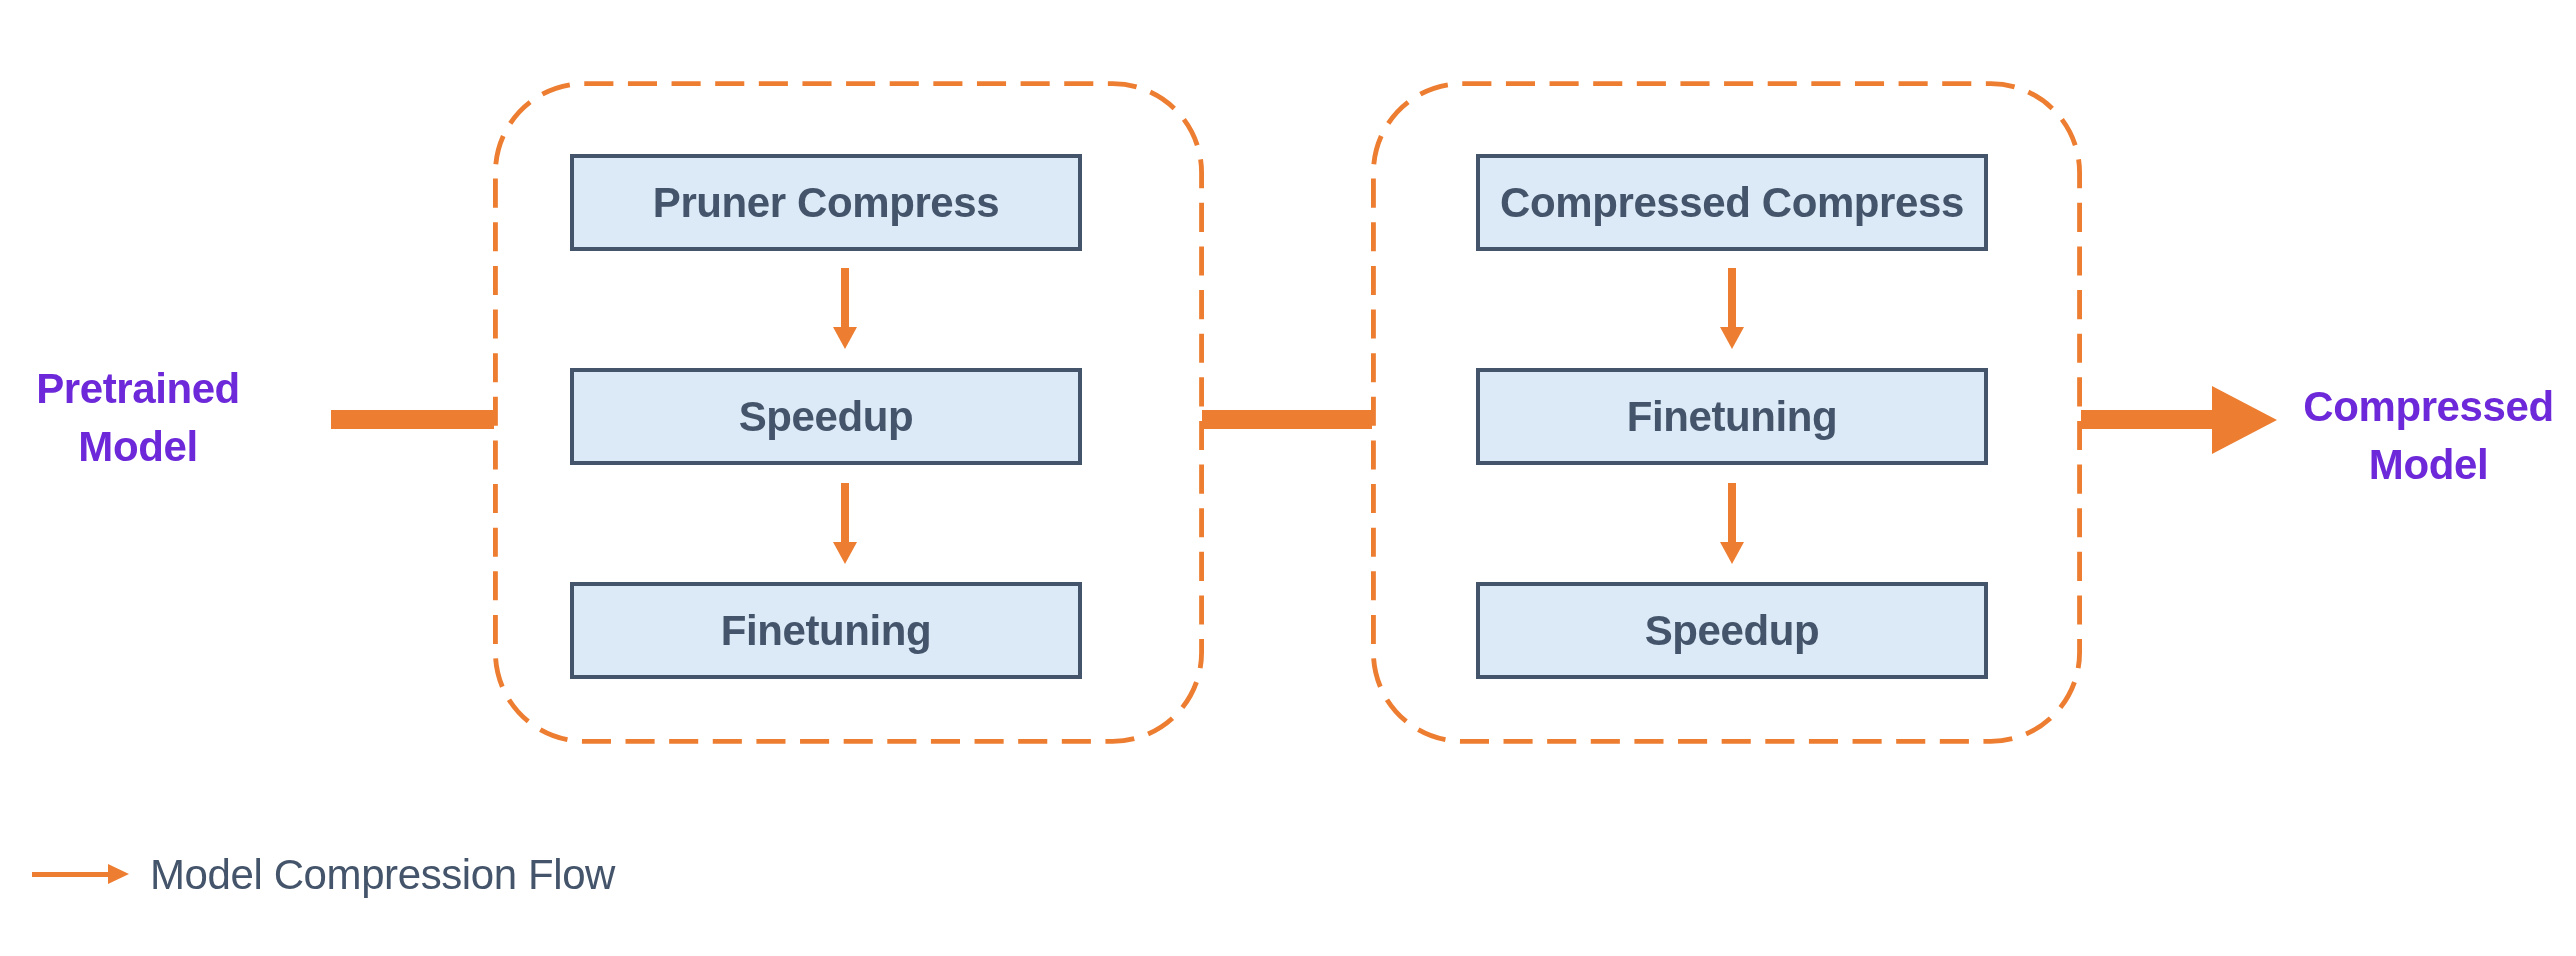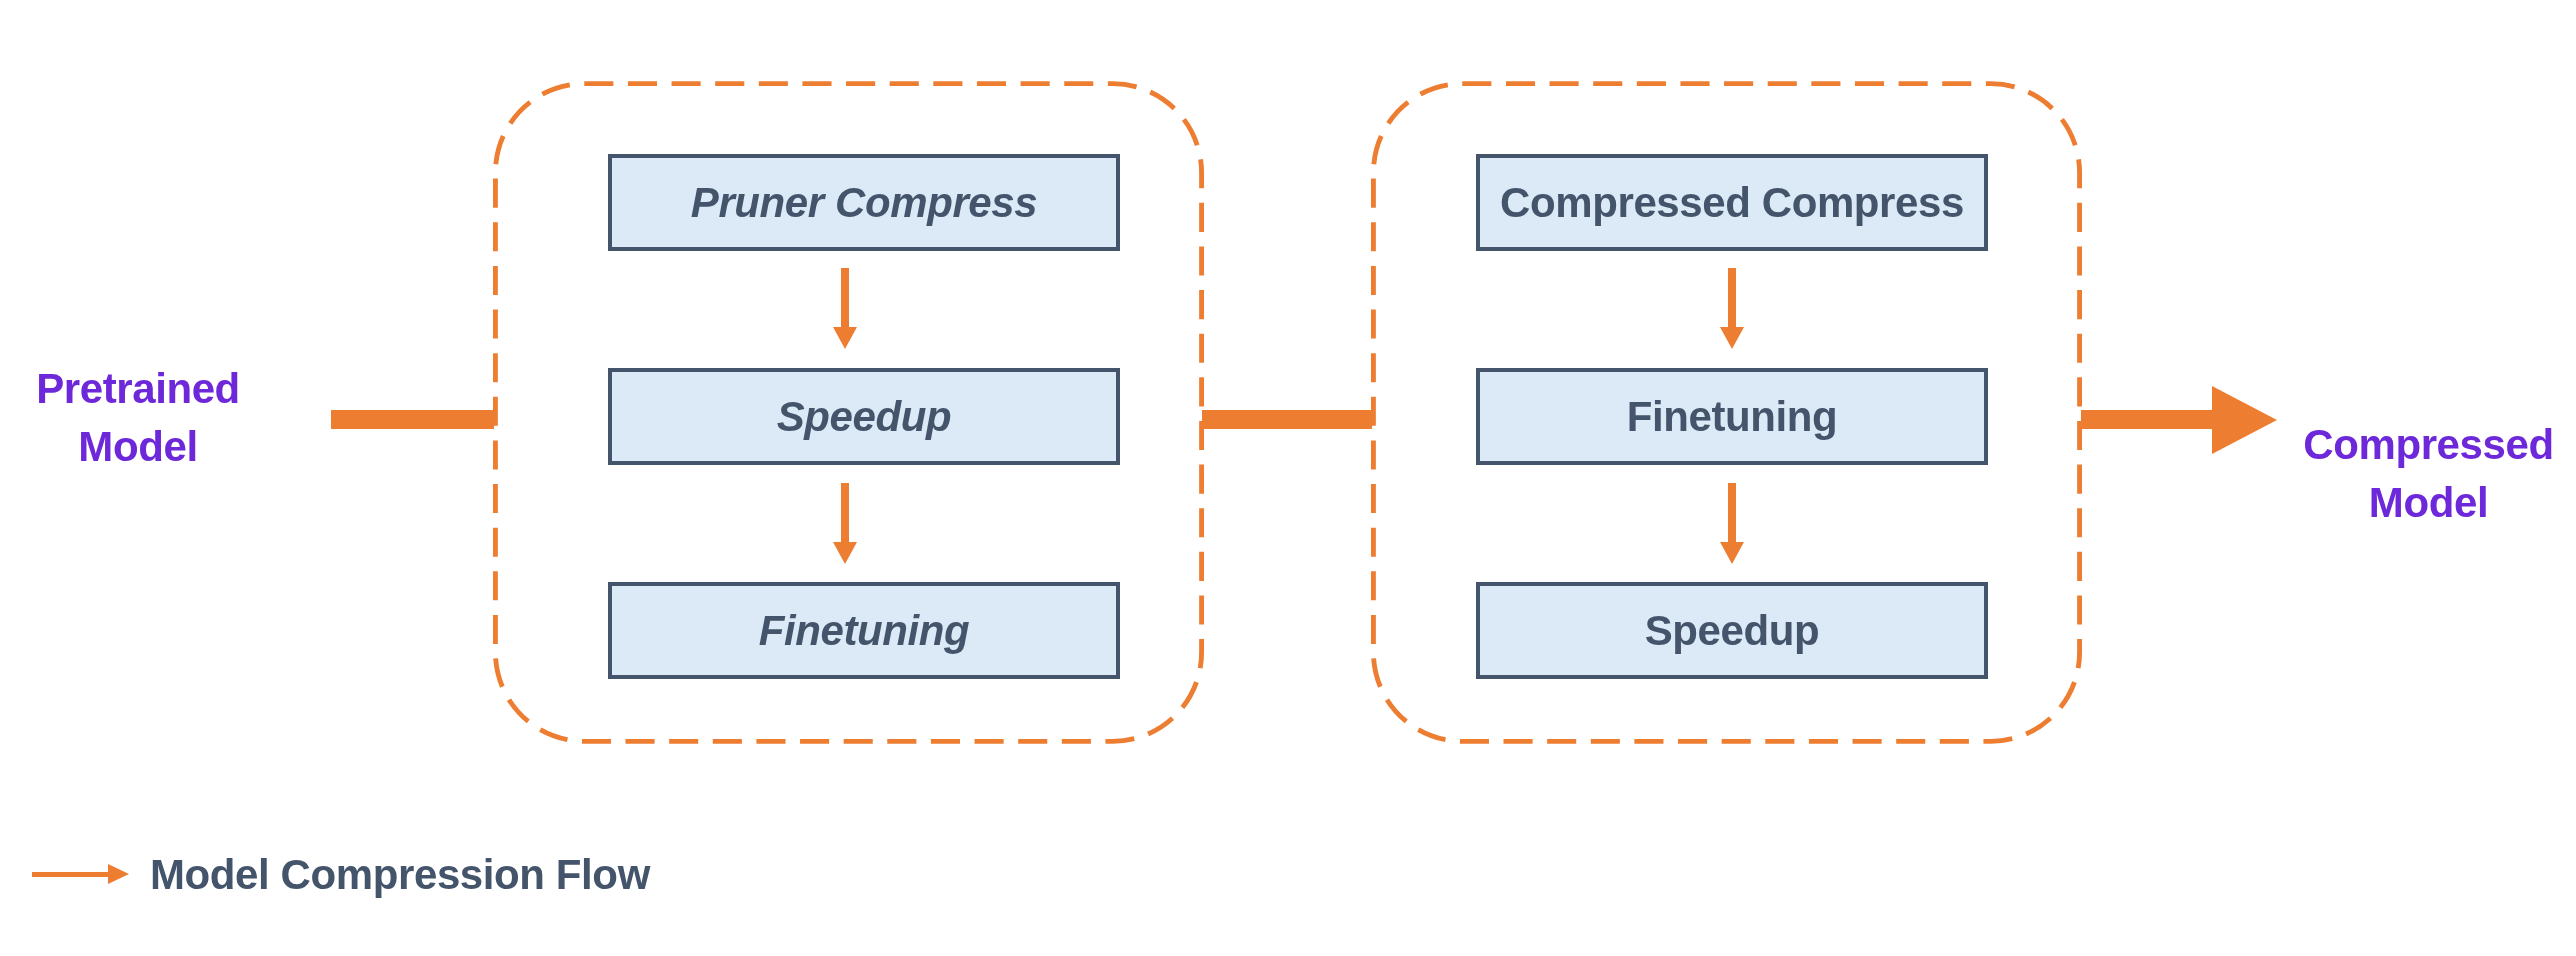--- a/index.html
+++ b/index.html
@@ -19,21 +19,21 @@
   .side-label {
     position: absolute;
     text-align: center;
     font-weight: bold;
     font-size: 42px;
     line-height: 58px;
     color: #6d28d9;
     letter-spacing: -0.4px;
   }
   #pretrained-label { left: 8px;  top: 360px; width: 260px; }
-  #compressed-label { left: 2295px; top: 378px; width: 267px; margin-top: 38px; }
+  #compressed-label { left: 2295px; top: 378px; width: 267px; }
 
   .group-title {
     position: absolute;
     top: 766px;
     width: 323px;
     text-align: center;
     font-weight: bold;
     font-size: 42px;
     line-height: 52px;
     color: #44546A;
@@ -55,21 +55,21 @@
     background: #DCE9F6;
     border: 4px solid #44546A;
     display: flex;
     align-items: center;
     justify-content: center;
     font-weight: bold;
     font-size: 42px;
     color: #44546A;
     letter-spacing: -0.4px;
   }
-  .pruning-box      { left: 608px; font-style: italic; }
+  .pruning-box      { left: 570px; }
   .quantization-box { left: 1476px; }
   .row-1 { top: 154px; }
   .row-2 { top: 368px; }
   .row-3 { top: 582px; }
 
   
   .hbar {
     position: absolute;
     top: 410px;
     height: 19.4px;
@@ -124,21 +124,21 @@
   #legend-arrow .head {
     width: 0; height: 0;
     border-top: 10.5px solid transparent;
     border-bottom: 10.5px solid transparent;
     border-left: 21px solid #ED7D31;
   }
   #legend-label {
     position: absolute;
     left: 150px;
     top: 848px;
-    font-weight: bold;
+    font-weight: normal;
     font-size: 42px;
     line-height: 53px;
     color: #44546A;
     letter-spacing: -0.4px;
     white-space: nowrap;
   }
 </style>
 </head>
 <body>
 

